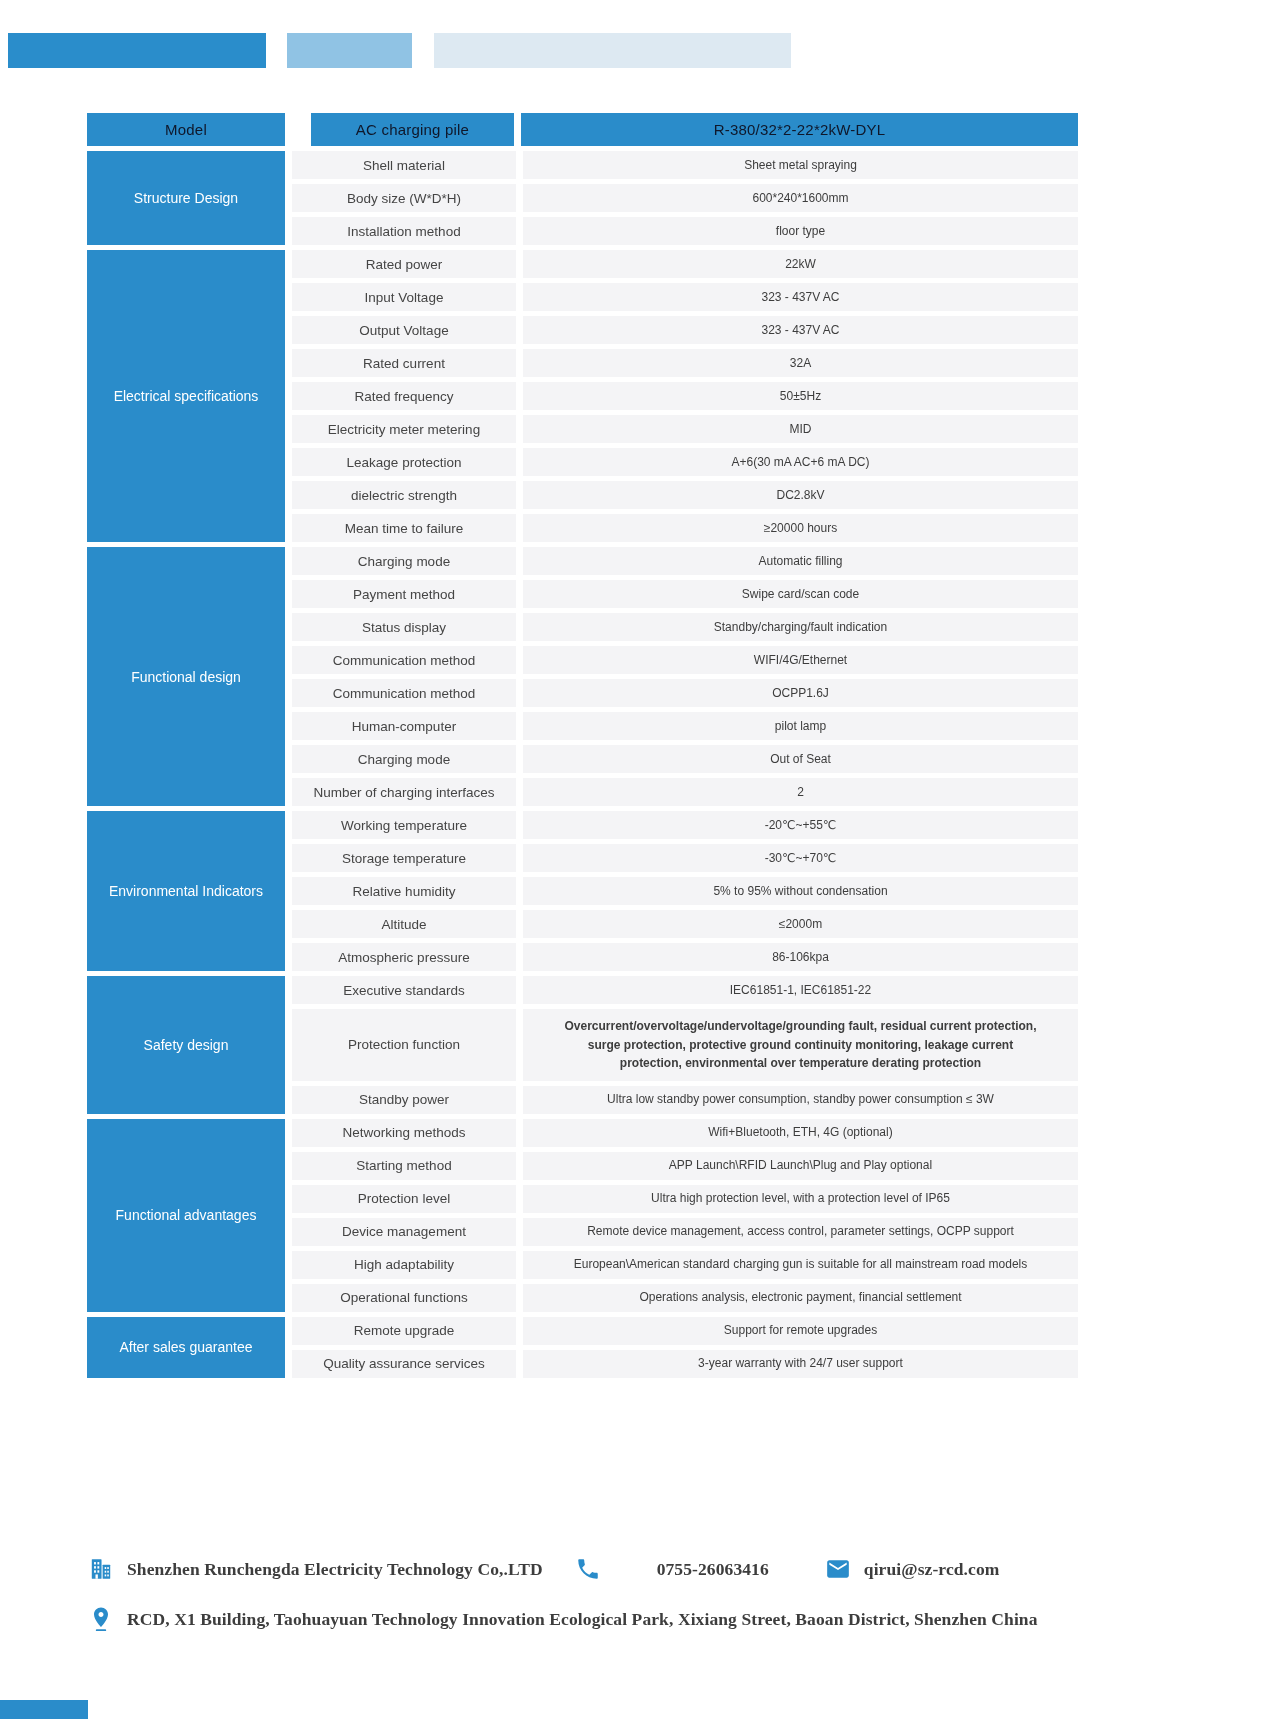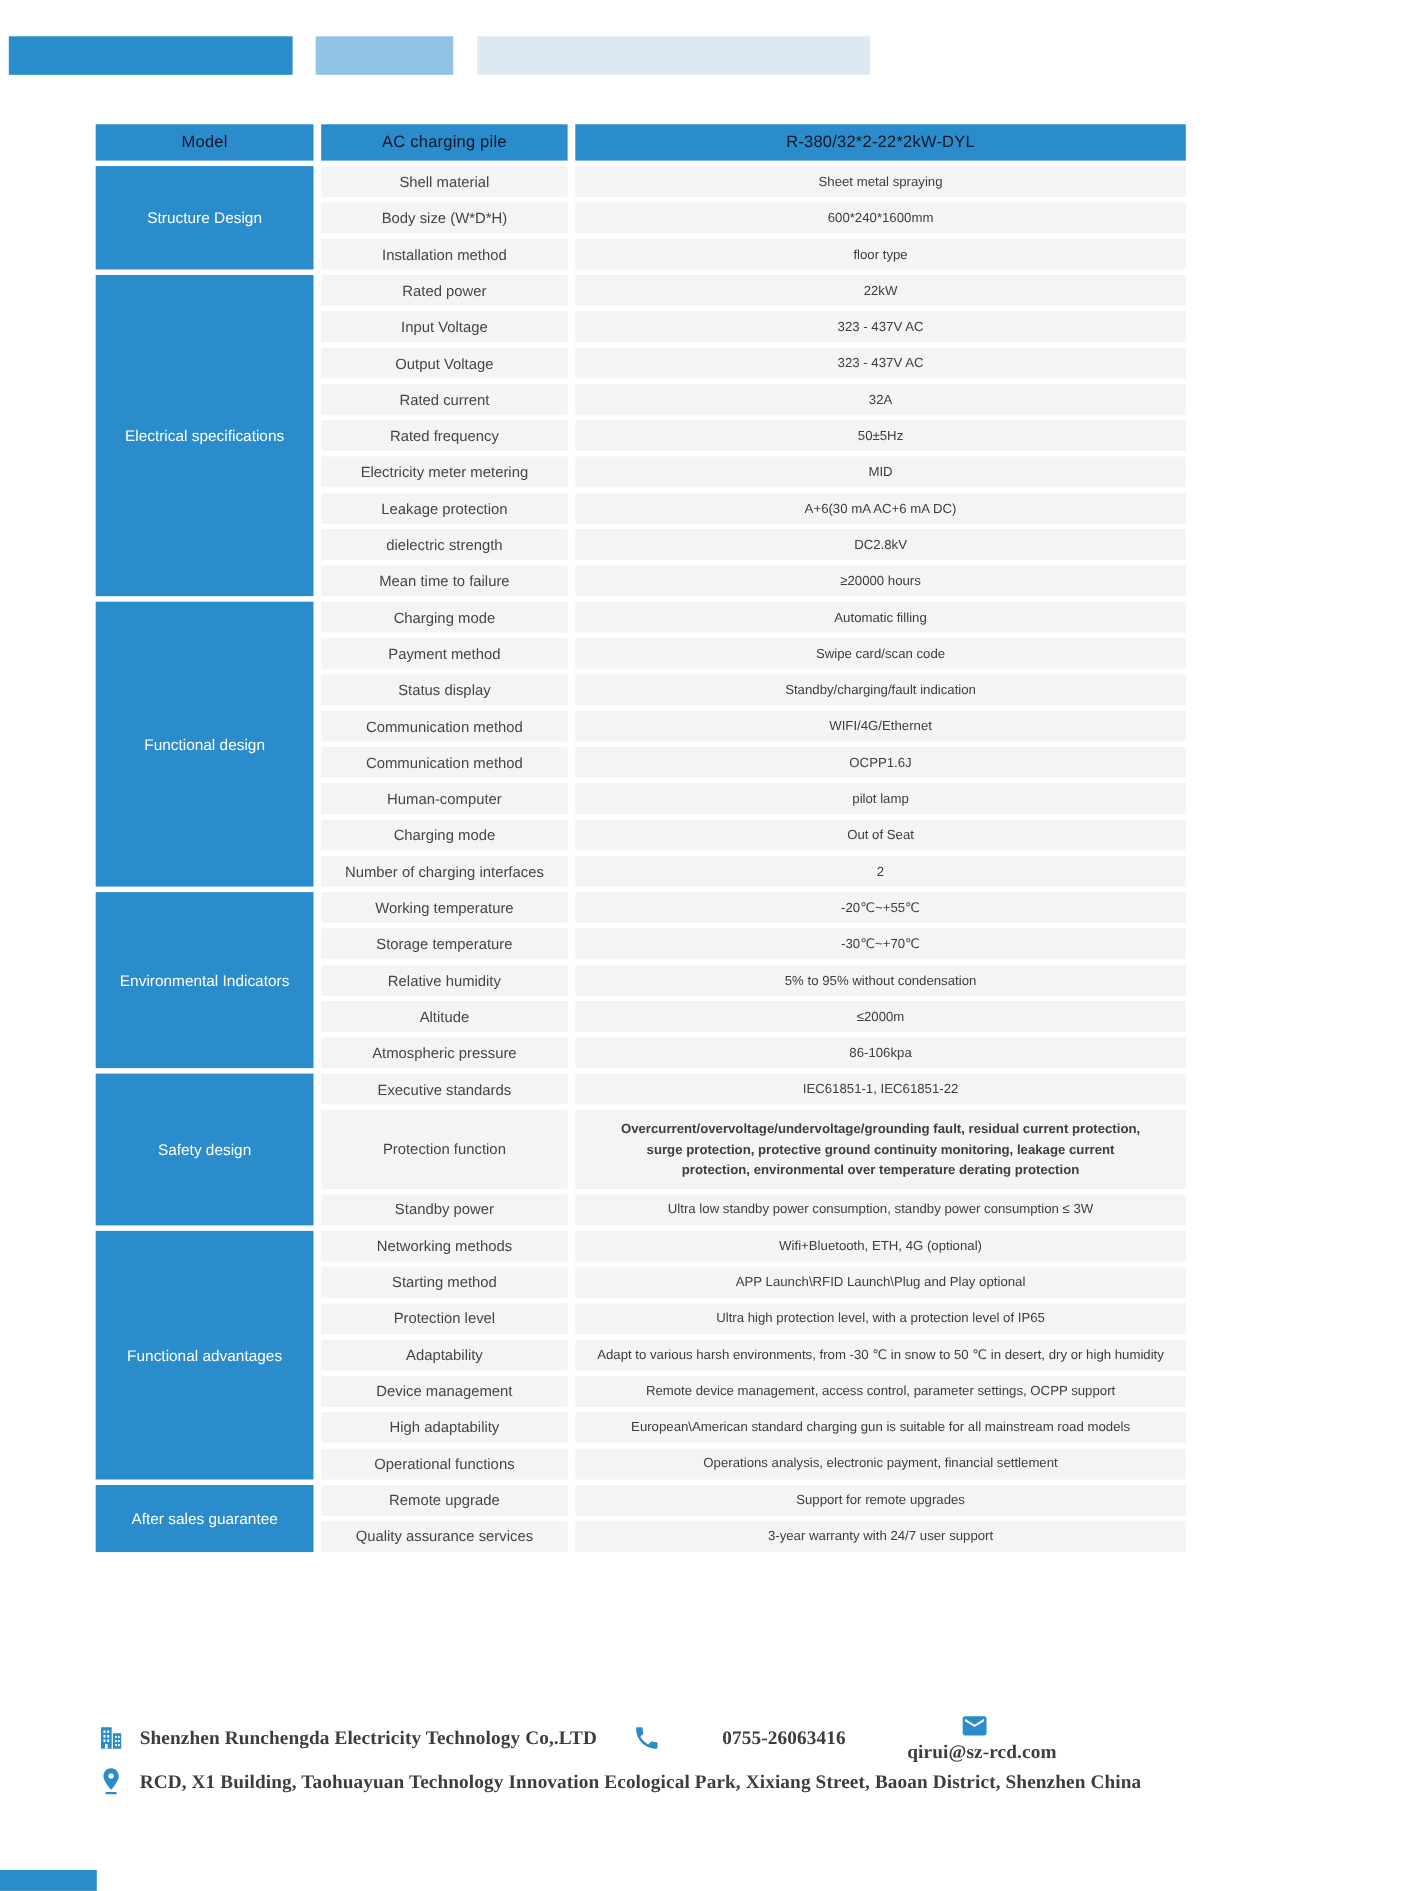--- a/index.html
+++ b/index.html
@@ -13,21 +13,21 @@
   .decor-bar { position:absolute; top:33px; height:35px; }
   #bar1 { left:8px;   width:258px; }
   #bar2 { left:287px; width:125px; }
   #bar3 { left:434px; width:357px; }
 
   
   .spec-table { position:absolute; left:87px; top:113px; width:991px; }
   .hdr { display:flex; gap:7px; margin-bottom:5px; }
   .hcell { background:#2a8cca; color:#0f172a; height:33px; display:flex;
            align-items:center; justify-content:center; font-size:15px; letter-spacing:.2px; }
-  .hc1 { width:198px; } .hc2 { width:224px; } .hc3 { flex:1; }
+  .hc1 { width:198px; } .hc2 { width:203px;margin-left:19px; } .hc3 { flex:1; }
 
   .section { display:flex; gap:7px; margin-bottom:5px; }
   .cat-cell { width:198px; flex:none; background:#2a8cca; color:#ffffff; font-size:14px;
               display:flex; align-items:center; justify-content:center; text-align:center; padding:4px 10px; }
   .rows { flex:1; display:flex; flex-direction:column; gap:5px;justify-content:space-between; }
   .row { display:flex; gap:7px; }
   .label-cell { width:224px; flex:none; min-height:28px; background:#f4f4f6; color:#454545;
                 font-size:13.5px; display:flex; align-items:center; justify-content:center;
                 text-align:center; padding:2px 8px; }
   .value-cell { flex:1; min-height:28px; background:#f4f4f6; color:#3d3d3d; font-size:12px;
@@ -35,21 +35,21 @@
                 padding:2px 12px; line-height:1.55; }
   .row.tall .label-cell, .row.tall .value-cell { min-height:70px; }
   .row.tall .value-cell { padding:8px 36px;font-weight:bold; }
 
   
   .footer-line { position:absolute; left:88px; display:flex; align-items:center; }
   #footer-line1 { top:1556px; }
   #footer-line2 { top:1606px; }
   .f-block { display:flex; align-items:center;font-family:Liberation Serif, serif; }
   #phone-block { margin-left:32px;gap:43px; }
-  #email-block { margin-left:56px;flex-direction:column; }
+  #email-block { margin-left:56px; }
   .f-icon { width:26px; height:26px; margin-right:13px; flex:none; }
   .f-icon svg { width:100%; height:100%; display:block; }
   .f-text { font-size:17.5px; font-weight:bold; color:#3d3d3d; letter-spacing:.1px; }
 
   .bottom-bar { position:absolute; left:0; top:1700px; width:88px; height:19px; }
 </style>
 </head>
 <body>
 
 <div class="page">
@@ -209,24 +209,20 @@
               <div class="label-cell">Networking methods</div>
               <div class="value-cell">Wifi+Bluetooth, ETH, 4G (optional)</div>
             </div>
             <div class="row">
               <div class="label-cell">Starting method</div>
               <div class="value-cell">APP Launch\RFID Launch\Plug and Play optional</div>
             </div>
             <div class="row">
               <div class="label-cell">Protection level</div>
               <div class="value-cell">Ultra high protection level, with a protection level of IP65</div>
-            </div>
-            <div class="row">
-              <div class="label-cell">Adaptability</div>
-              <div class="value-cell">Adapt to various harsh environments, from -30 ℃ in snow to 50 ℃ in desert, dry or high humidity</div>
             </div>
             <div class="row">
               <div class="label-cell">Device management</div>
               <div class="value-cell">Remote device management, access control, parameter settings, OCPP support</div>
             </div>
             <div class="row">
               <div class="label-cell">High adaptability</div>
               <div class="value-cell">European\American standard charging gun is suitable for all mainstream road models</div>
             </div>
             <div class="row">

